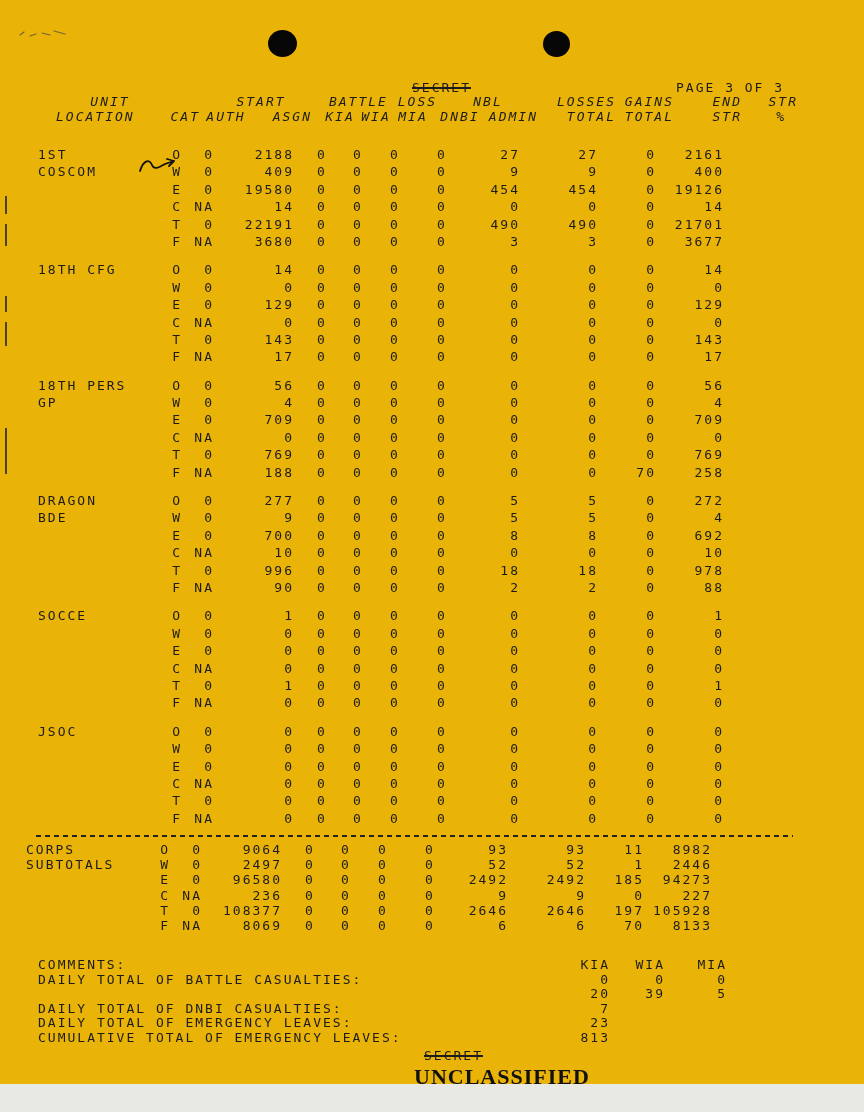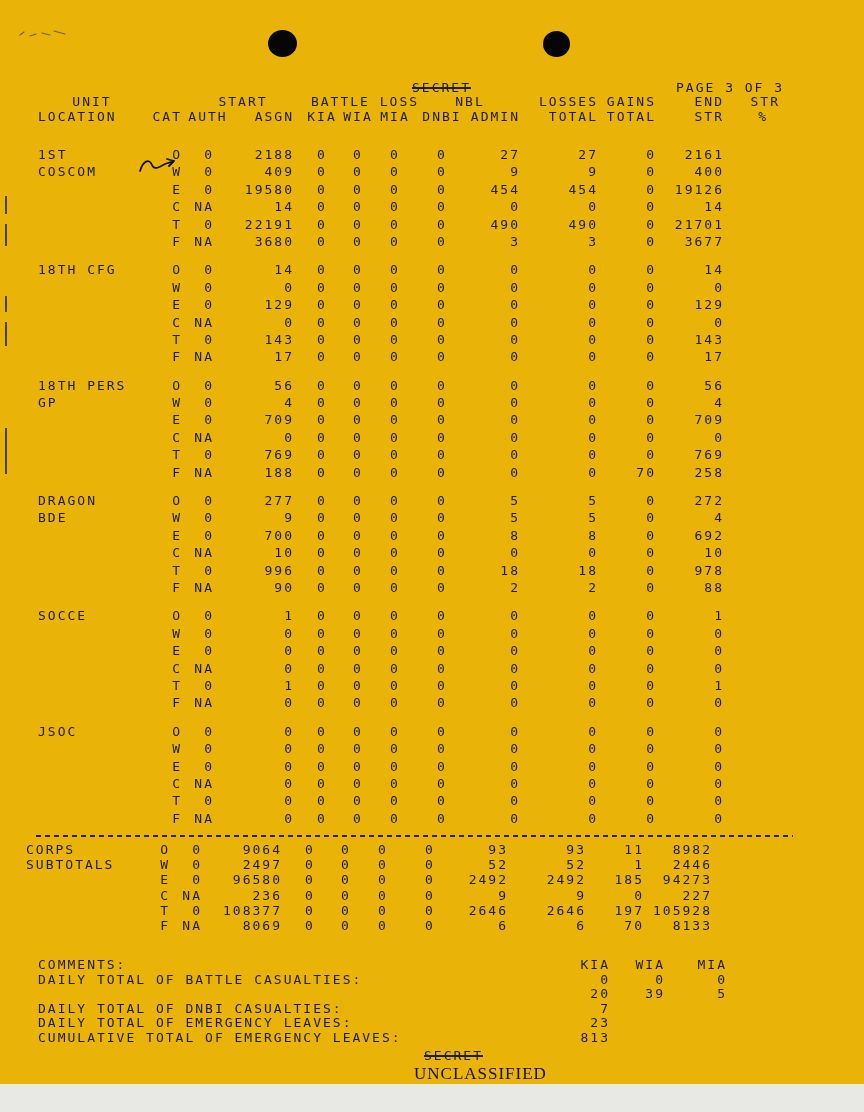--- a/index.html
+++ b/index.html
@@ -30,35 +30,35 @@
   .h-unit{width:108px;text-align:center;}
   .h-cat{width:36px;}
   .h-start{width:122px;text-align:center;}
   .h-bl{width:110px;text-align:center;position:relative;left:6px;}
   .h-nbl{width:112px;text-align:center;}
   .h1-str{position:relative;left:12px;}
   .h2-auth{width:40px;text-align:center;position:relative;left:6px;}
   
   .secret-top{position:absolute;top:80px;left:412px;text-decoration:line-through;text-decoration-thickness:1.5px;}
   .page-label{position:absolute;top:80px;left:676px;}
-  .thead{position:absolute;top:94px;left:38px;}
+  .thead{position:absolute;top:94px;left:56px;font-style:italic;}
   .thead .trow{height:15px;line-height:15px;}
   .tbody{position:absolute;top:146px;left:38px;}
   .dash-line{position:absolute;top:835px;left:36px;width:757px;height:2px;
     background:repeating-linear-gradient(90deg,#242424 0 5px,transparent 5px 9px);}
   .subtotals{position:absolute;top:842px;left:26px;}
   .comments{position:absolute;top:934px;left:38px;width:790px;margin-top:24px;}
   .comment-line{position:relative;height:14.5px;line-height:14.5px;white-space:nowrap;}
   .cl-label{position:absolute;left:0;}
   .cl-v1{position:absolute;left:480px;width:92px;text-align:right;}
   .cl-v2{position:absolute;left:572px;width:55px;text-align:right;}
   .cl-v3{position:absolute;left:627px;width:62px;text-align:right;}
   .secret-bottom{position:absolute;top:1048px;left:424px;text-decoration:line-through;text-decoration-thickness:1.5px;}
   .unclassified{position:absolute;top:1064px;left:414px;
-    font-family:"Liberation Serif","DejaVu Serif",serif;font-size:17px;font-weight:400;letter-spacing:1px;color:#111;}
+    font-family:"Liberation Serif","DejaVu Serif",serif;font-size:22px;font-weight:700;letter-spacing:1px;color:#111;}
   
   .hole{position:absolute;background:#060606;border-radius:50%;}
   .hole-left{left:268px;top:30px;width:29px;height:27px;}
   .hole-right{left:543px;top:31px;width:27px;height:26px;}
   .bottom-bar{position:absolute;left:56px;top:1097px;width:808px;height:15px;background:#030303;border-radius:7px 0 0 7px;}
   .margin-mark{position:absolute;left:5px;width:2px;background:#2e2e2e;opacity:.85;}
   .mm1{top:196px;height:18px;}
   .mm2{top:224px;height:22px;}
   .mm3{top:296px;height:16px;}
   .mm4{top:322px;height:24px;}

